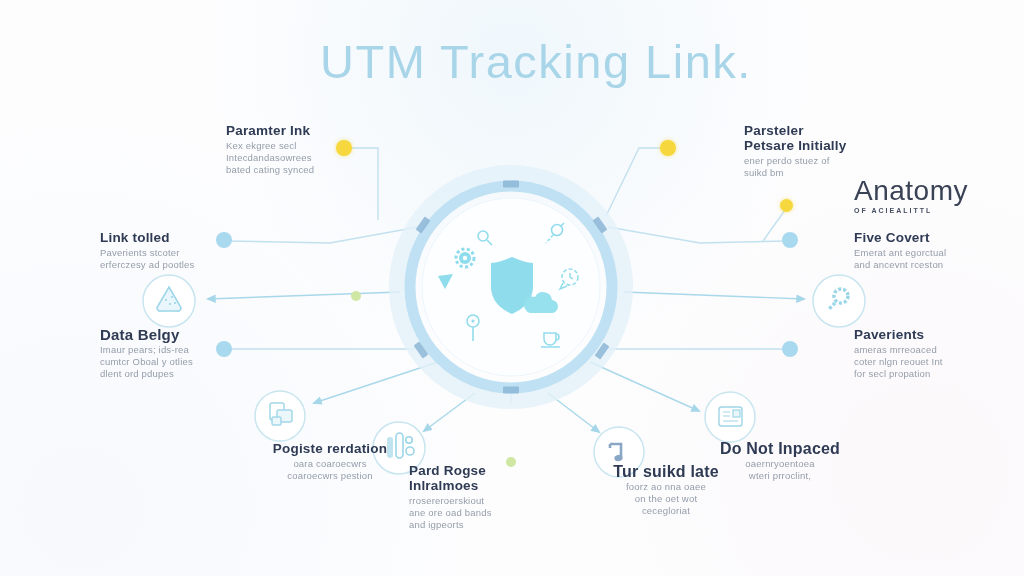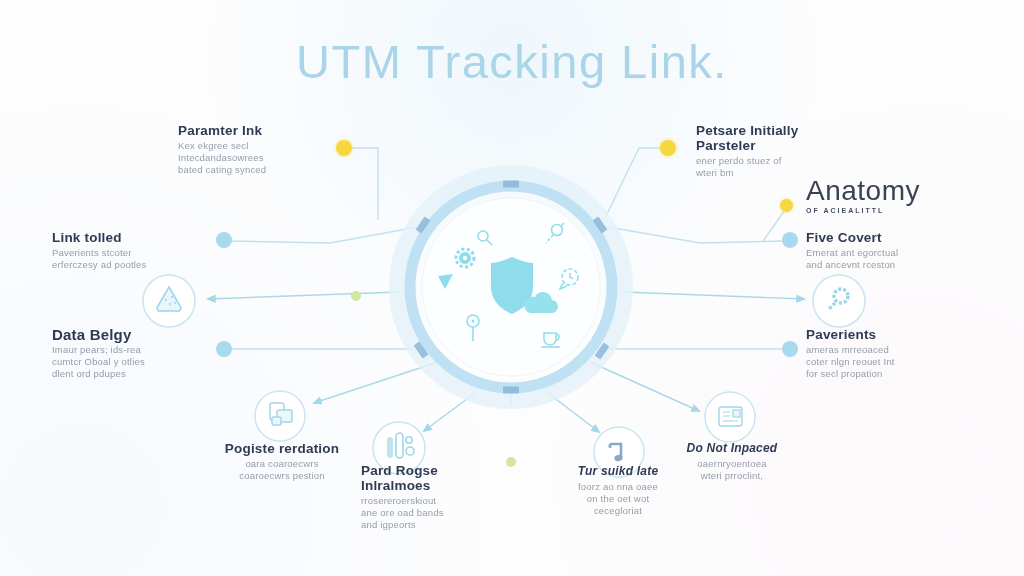--- a/index.html
+++ b/index.html
@@ -6,24 +6,24 @@
   body{
     width:1024px;height:576px;overflow:hidden;position:relative;
     font-family:"Liberation Sans",sans-serif;
     background:
       radial-gradient(circle at 50% 10%, rgba(214,236,248,.35), transparent 42%),
       radial-gradient(circle at 90% 82%, rgba(248,238,242,.30), transparent 36%),
       radial-gradient(circle at 8% 88%, rgba(233,241,250,.35), transparent 38%),
       #fdfdfe;
   }
   .overlay{position:absolute;left:0;top:0;z-index:1;}
-  .txt{position:absolute;z-index:3;}
+  .txt{position:absolute;z-index:3;padding-left:48px;}
   .callout .c-title{font-size:13.5px;font-weight:bold;color:#2f3b54;letter-spacing:.2px;line-height:15px;}
   .callout .t-lg{font-size:15px;}
-  .callout .t-md{font-size:12px;font-style:italic;}
+  .callout .t-md{font-size:16px;}
   .callout .c-body{font-size:9.5px;color:#949daa;line-height:12px;margin-top:2px;letter-spacing:.2px;}
   .callout .c-body span{display:block;}
   .align-right{text-align:left;}
   .align-left{text-align:left;}
   .align-center{text-align:center;}
   .main-title{
     left:0;right:0;top:34px;text-align:center;
     font-size:47px;color:#a9d5e9;font-weight:400;letter-spacing:1.5px;
   }
   .anatomy-title{font-size:28px;color:#3a4355;font-weight:400;letter-spacing:.5px;line-height:30px;}
@@ -170,25 +170,25 @@
 <div class="txt callout align-right" style="left:178px;top:123px;width:154px">
   <div class="c-title">Paramter Ink</div>
   <div class="c-body">
     <span>Kex ekgree secl</span>
     <span>Intecdandasowrees</span>
     <span>bated cating synced</span>
   </div>
 </div>
 
 <div class="txt callout align-left" style="left:696px;top:123px;width:170px">
+  <div class="c-title">Parsteler</div>
   <div class="c-title">Petsare Initially</div>
-  <div class="c-title">Parsteler</div>
   <div class="c-body">
     <span>ener perdo stuez of</span>
-    <span>wteri bm</span>
+    <span>suikd bm</span>
   </div>
 </div>
 
 <div class="txt callout align-left" style="left:806px;top:176px;width:200px">
   <div class="anatomy-title">Anatomy</div>
   <div class="anatomy-sub">OF ACIEALITTL</div>
 </div>
 
 <div class="txt callout align-right" style="left:52px;top:230px;width:153px">
   <div class="c-title">Link tolled</div>

